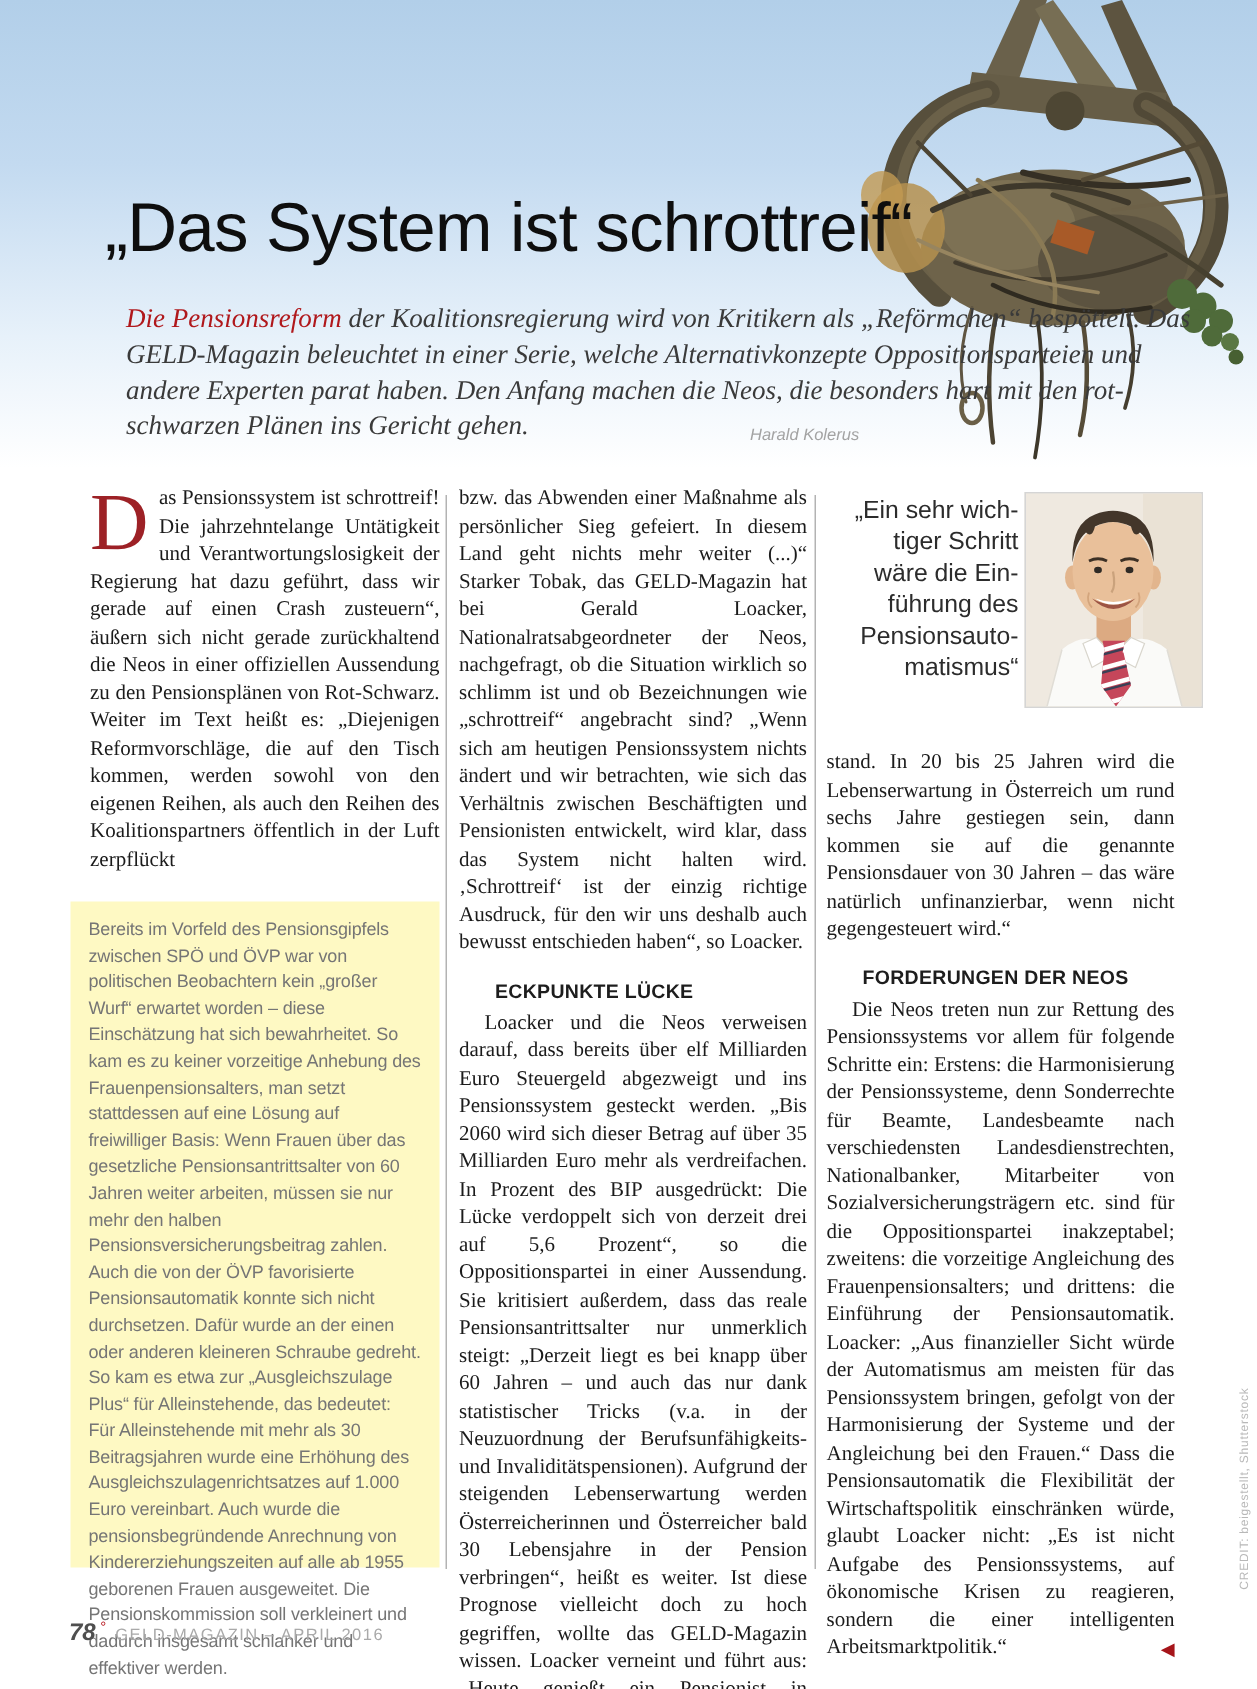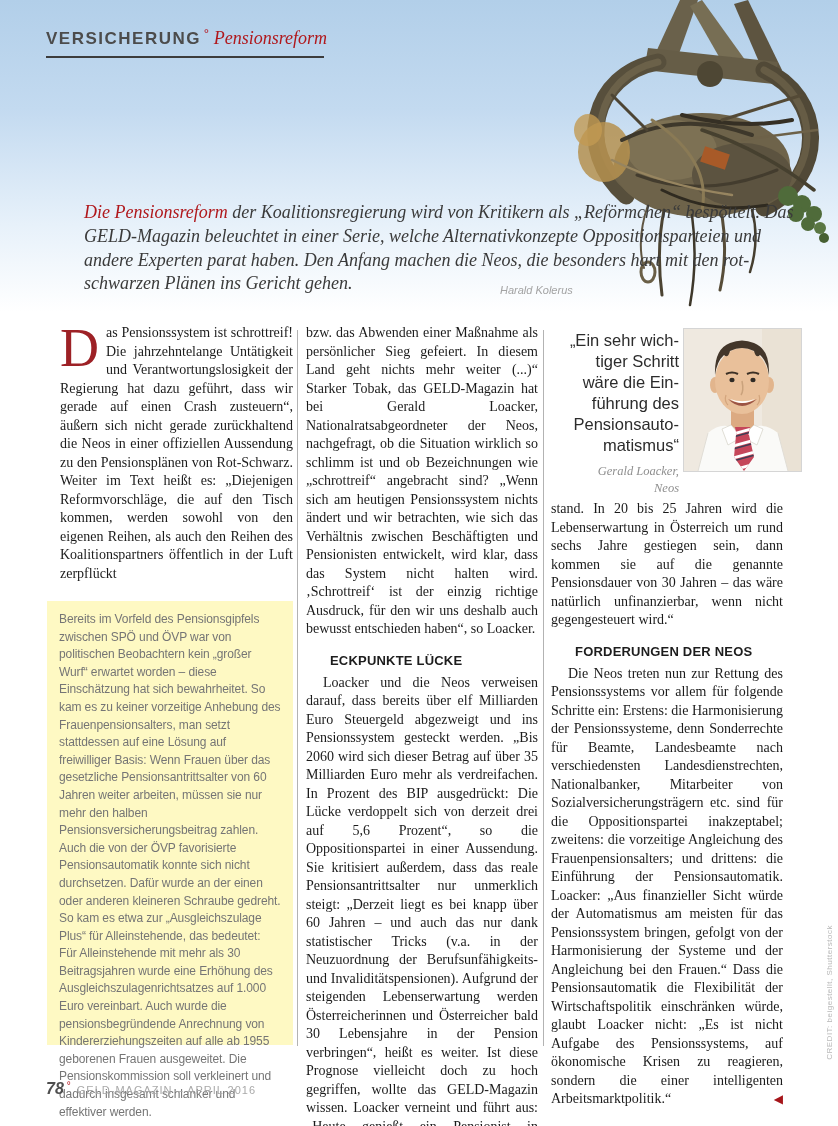--- a/index.html
+++ b/index.html
@@ -143,24 +143,22 @@
       <circle cx="236" cy="196" r="10"></circle>
         <circle cx="250" cy="204" r="9"></circle>
       <circle cx="262" cy="214" r="8"></circle>
         <circle cx="244" cy="214" r="8"></circle>
       <circle cx="256" cy="224" r="7"></circle>
         <circle cx="268" cy="228" r="6" fill="#5a7743"></circle>
       <circle cx="272" cy="238" r="5" fill="#476032"></circle>
     </g>
   </svg>
 
-  <div class="kicker">
-    <span class="kicker-section">VERSICHERUNG</span><span class="kicker-degree">°</span><span class="kicker-topic">Pensionsreform</span>
-  </div>
-
+
+  <h1 class="title">„Das System ist schrottreif“</h1>
 
   <p class="intro"><span class="intro-lead">Die Pensionsreform</span><span> der Koalitionsregierung wird von Kritikern als „Reförmchen“ bespöttelt. Das GELD-Magazin beleuchtet in einer Serie, welche Alternativkonzepte Oppositionsparteien und andere Experten parat haben. Den Anfang machen die Neos, die besonders hart mit den rot-schwarzen Plänen ins Gericht gehen.</span></p>
 
   <div class="byline">Harald Kolerus</div>
 
   <div class="colrule" id="rule1"></div>
   <div class="colrule" id="rule2"></div>
 
   <div class="col1 body-text">
     <span class="dropcap">D</span><span>as Pensionssystem ist schrottreif! Die jahrzehntelange Untätigkeit und Verantwortungslosigkeit der Regierung hat dazu geführt, dass wir gerade auf einen Crash zusteuern“, äußern sich nicht gerade zurückhaltend die Neos in einer offiziellen Aussendung zu den Pensionsplänen von Rot-Schwarz. Weiter im Text heißt es: „Diejenigen Reformvorschläge, die auf den Tisch kommen, werden sowohl von den eigenen Reihen, als auch den Reihen des Koalitionspartners öffentlich in der Luft zerpflückt</span>
@@ -176,24 +174,20 @@
 
   <div class="col3">
     <div class="quote-row">
       <div class="quote">
         <span class="quote-line">„Ein sehr wich-</span>
         <span class="quote-line">tiger Schritt</span>
         <span class="quote-line">wäre die Ein-</span>
         <span class="quote-line">führung des</span>
         <span class="quote-line">Pensionsauto-</span>
         <span class="quote-line">matismus“</span>
-        <div class="quote-attrib">
-          <span>Gerald Loacker,</span>
-          <span>Neos</span>
-        </div>
       </div>
 
       <div class="portrait">
         <svg viewBox="0 0 117 142" aria-hidden="true">
           <rect width="117" height="142" fill="#efe9e0"></rect>
           <rect x="78" width="39" height="142" fill="#e6ddcd" opacity="0.6"></rect>
           <path d="M14,142 L24,104 Q36,94 46,98 L58,108 L70,98 Q82,94 94,104 L104,142 Z" fill="#fafaf8"></path>
           <path d="M24,104 L14,142 M94,104 L104,142" stroke="#e0ddd6" stroke-width="1" fill="none"></path>
           <path d="M47,80 L70,80 L70,100 L58,108 L47,100 Z" fill="#dcaa82"></path>
           <path d="M47,96 L58,108 L44,116 L38,100 Z" fill="#ffffff" stroke="#d8d5cc" stroke-width="0.8"></path>

